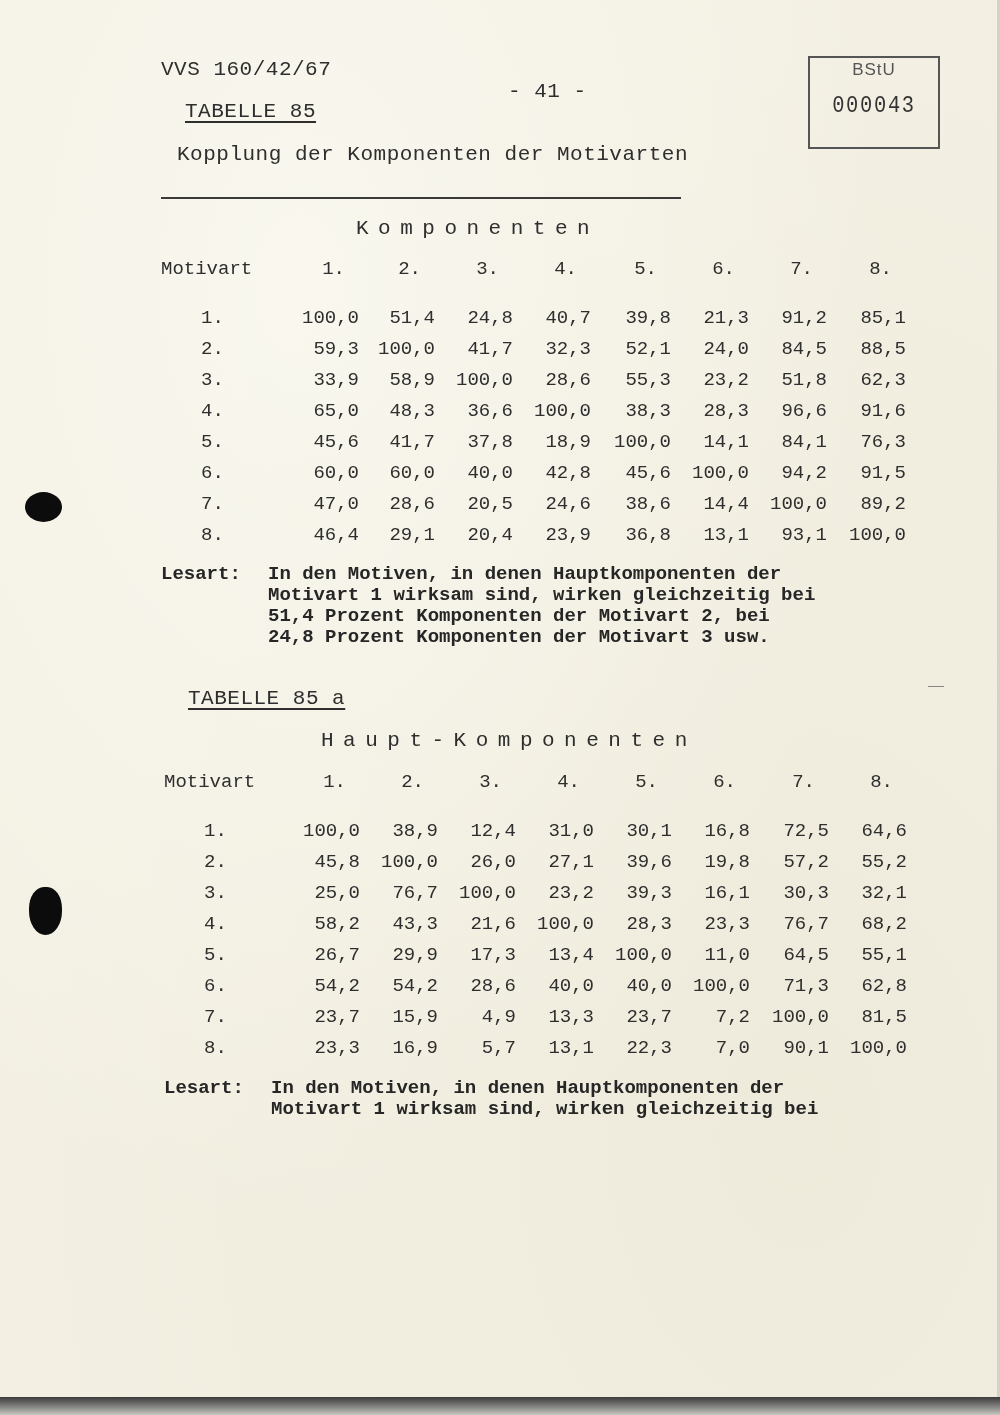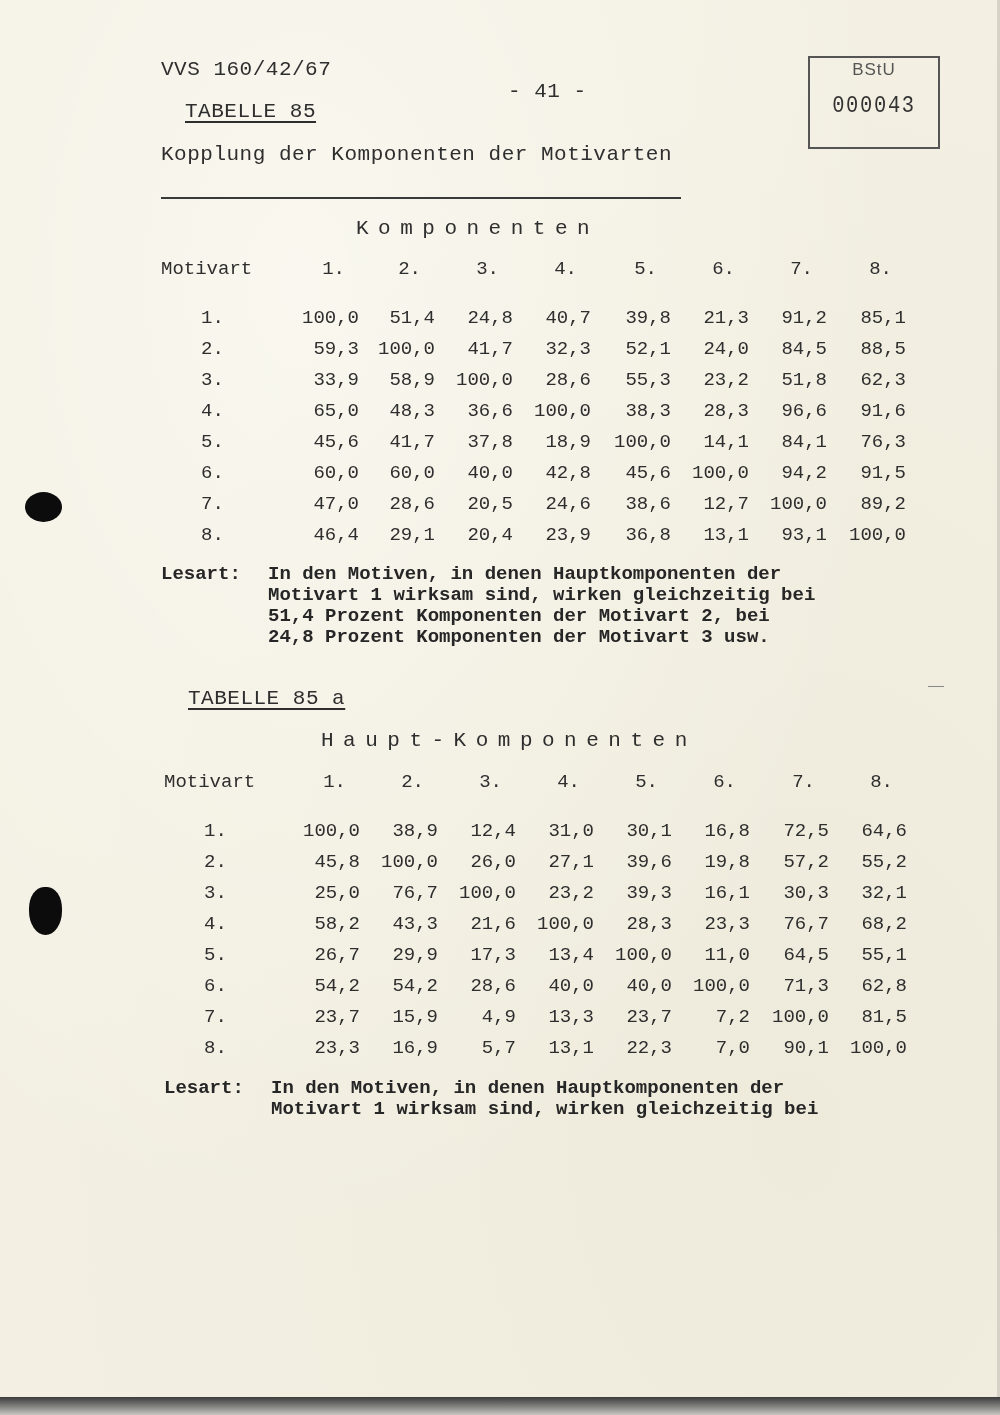--- a/index.html
+++ b/index.html
@@ -143,21 +143,21 @@
 
   <div class="abs tw" style="left:161px; top:58px;">VVS 160/42/67</div>
   <div class="abs tw" style="left:508px; top:80px;">- 41 -</div>
 
   <div class="stamp">
     <div class="stamp-title">BStU</div>
     <div class="stamp-num">000043</div>
   </div>
 
   <div class="abs tw underline" style="left:161px; top:100px;">TABELLE 85</div>
-  <div class="abs tw" style="left:161px; top:143px;">Kopplung der Komponenten der Motivarten</div>
+  <div class="abs tw" style="left:177px; top:143px;">Kopplung der Komponenten der Motivarten</div>
   <div class="title-rule" style="left:161px; top:197px; width:520px;"></div>
 
   <div class="abs tw spaced" style="left:356px; top:217px;">Komponenten</div>
 
   <table class="data" style="left:161px; top:258px; width:745px;">
     <colgroup>
       <col style="width:118px">
       <col style="width:80px">
         <col style="width:76px">
         <col style="width:78px">
@@ -247,21 +247,21 @@
         <td class="num">94,2</td>
         <td class="num">91,5</td>
       </tr>
       <tr>
         <td class="rowlabel">7.</td>
         <td class="num">47,0</td>
         <td class="num">28,6</td>
         <td class="num">20,5</td>
         <td class="num">24,6</td>
         <td class="num">38,6</td>
-        <td class="num">12,7</td>
+        <td class="num">14,4</td>
         <td class="num">100,0</td>
         <td class="num">89,2</td>
       </tr>
       <tr>
         <td class="rowlabel">8.</td>
         <td class="num">46,4</td>
         <td class="num">29,1</td>
         <td class="num">20,4</td>
         <td class="num">23,9</td>
         <td class="num">36,8</td>

